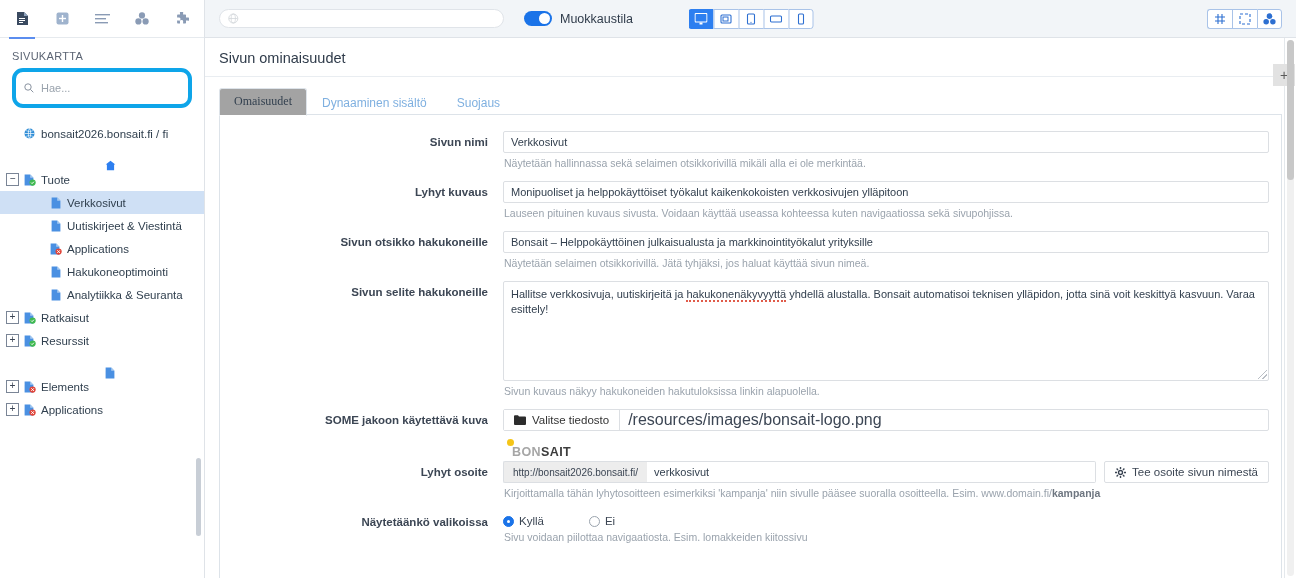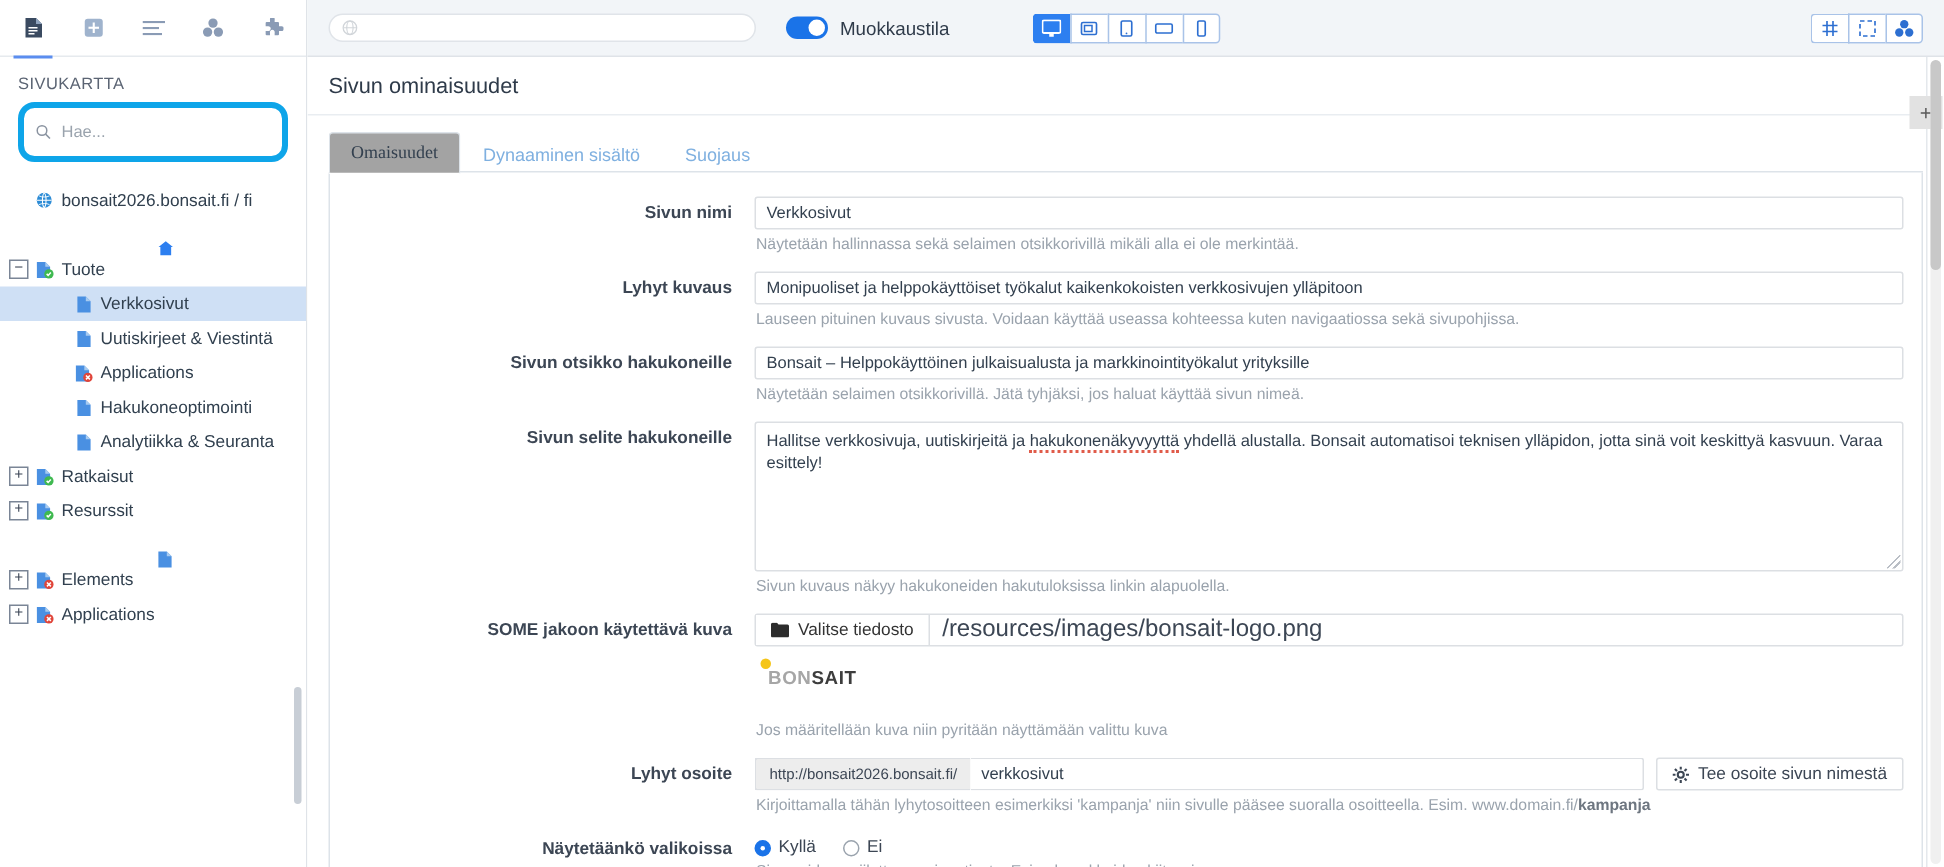--- a/index.html
+++ b/index.html
@@ -318,21 +318,21 @@
     border: 1px solid #dcdfe3;
     border-radius: 2px;
     background: #fff;
     display: flex; align-items: center;
     padding: 0 10px;
     font-size: 11.5px; color: #3c4654;
     cursor: pointer; white-space: nowrap;
   }
   .addr-btn svg { margin-right: 6px; }
 
-  .radio-row { display: flex; align-items: flex-end; padding-top: 4px; }
+  .radio-row { display: flex; align-items: flex-end; padding-top: 4px; gap: 27px; }
   .radio { display: flex; align-items: center; margin-right: 18px; cursor: pointer; }
   .radio .circ {
     width: 11px; height: 11px; border-radius: 50%;
     border: 1px solid #9aa3ad; background: #fff;
     margin-right: 5px; position: relative;
   }
   .radio.on .circ { border-color: #1a73e8; background: #1a73e8; }
   .radio.on .circ::after {
     content: ""; position: absolute; left: 3px; top: 3px;
     width: 3px; height: 3px; border-radius: 50%; background: #fff;
@@ -702,21 +702,20 @@
                 <span>Valitse tiedosto</span>
               </div>
               <div class="file-name">/resources/images/bonsait-logo.png</div>
             </div>
             <div class="logo-preview">
               <span class="logo">
                 <span class="dot"></span>
                 <span class="g1">BON</span><span class="g2">SAIT</span>
               </span>
             </div>
-            <div class="help-text" style="padding-top:22px">Jos määritellään kuva niin pyritään näyttämään valittu kuva</div>
           </div>
         </div>
 
         <div class="form-row">
           <div class="form-label">Lyhyt osoite</div>
           <div class="form-control">
             <div class="prefix-group">
               <div class="prefix">http://bonsait2026.bonsait.fi/</div>
               <input class="prefix-input" value="verkkosivut" style="">
               <div class="addr-btn">

